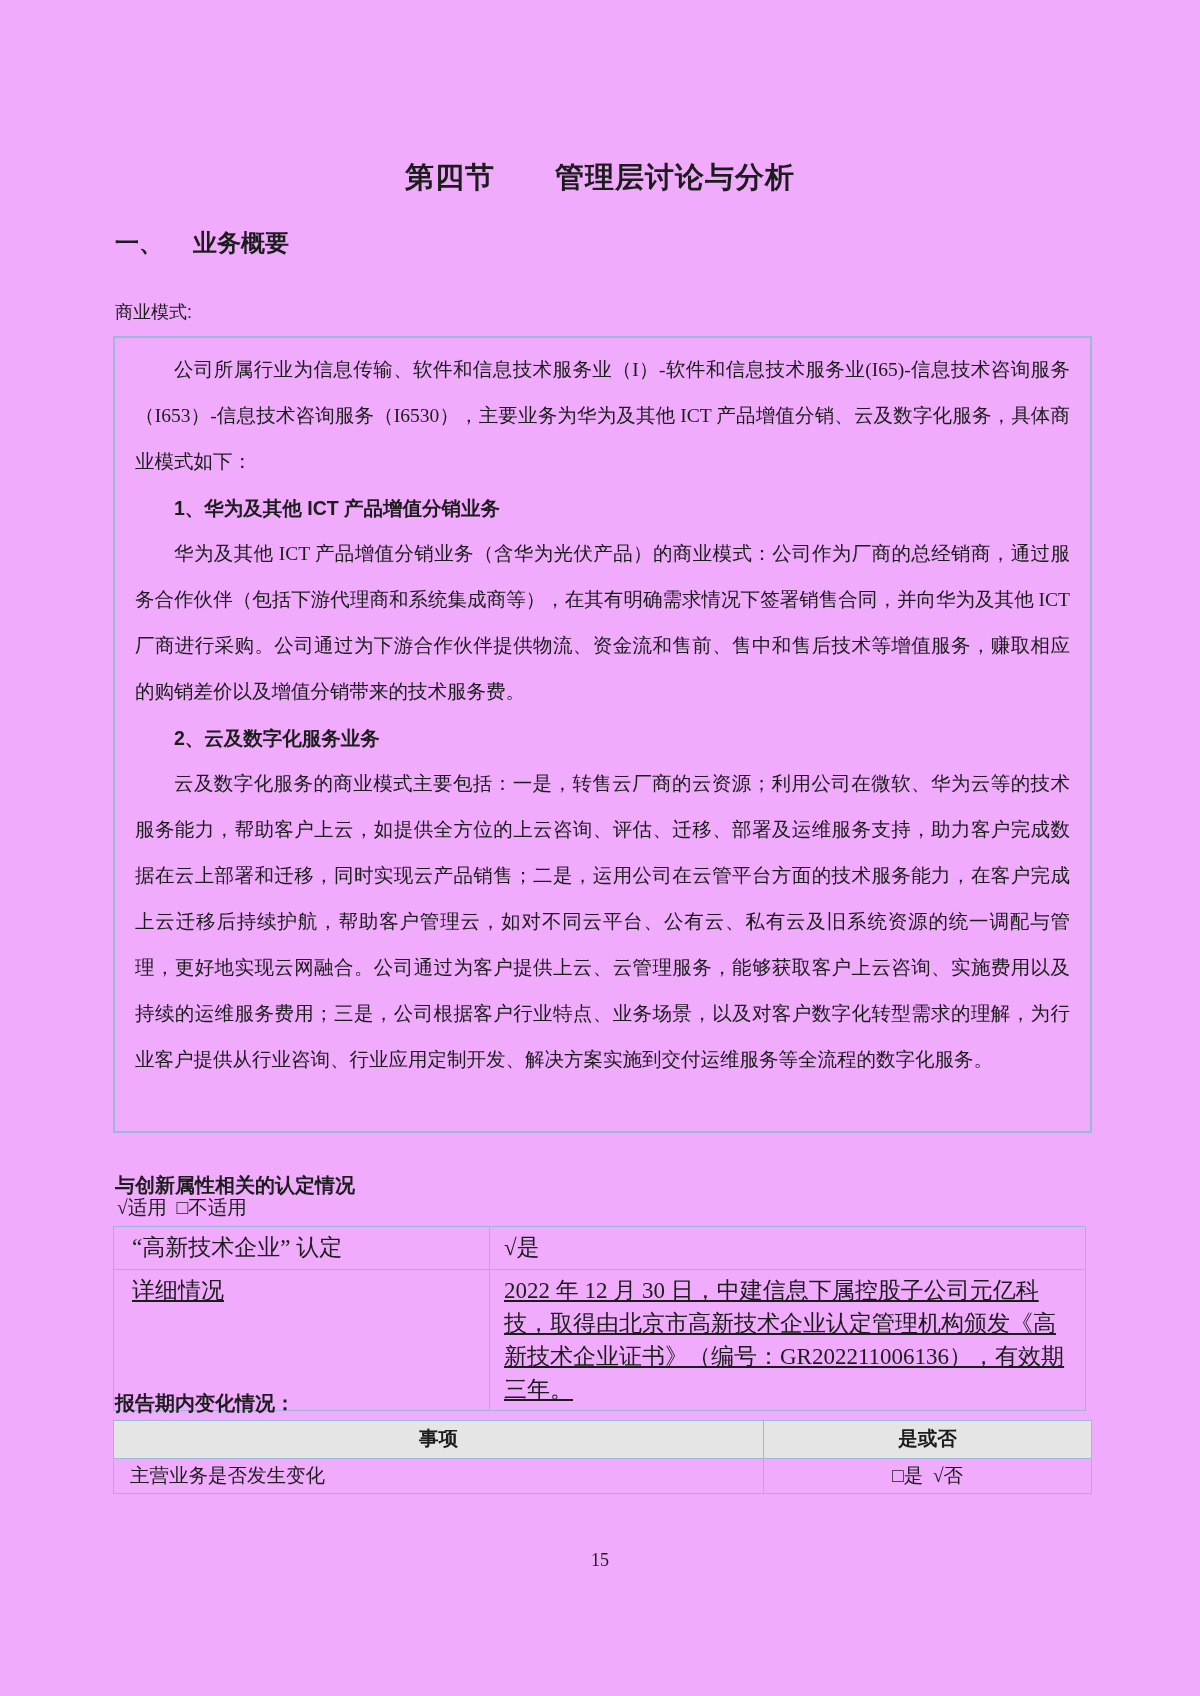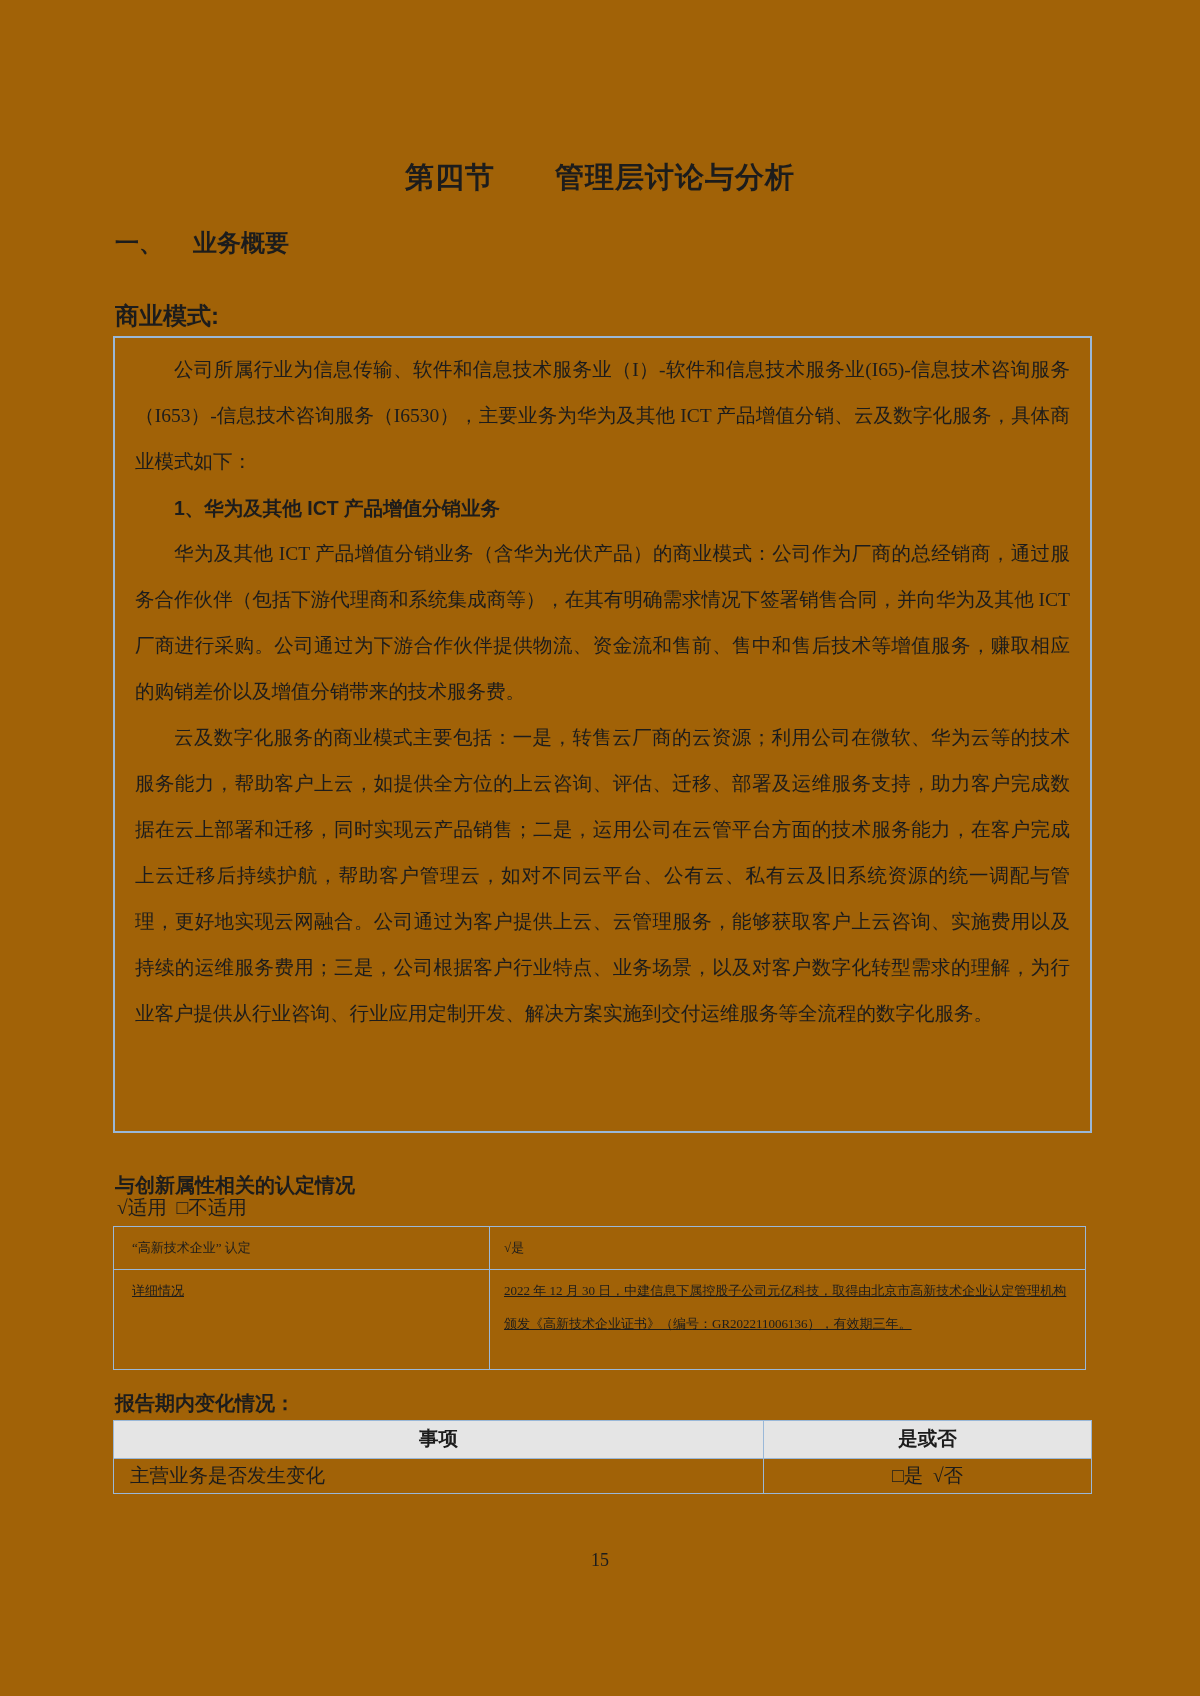--- a/index.html
+++ b/index.html
@@ -1,20 +1,20 @@
 <!DOCTYPE html>
 <html><head>
 <meta charset="utf-8">
 <style>
   html, body { margin: 0; padding: 0; background: #ffffff; }
   .page {
     position: relative;
     width: 1200px;
     height: 1696px;
-    background: #a16207;
+    background: #f0abfc;
     color: #1c1c1c;
     font-family: "Liberation Serif", "DejaVu Serif", serif;
     overflow: hidden;
   }
   .doc-title {
     position: absolute;
     top: 158px; left: 0;
     width: 100%;
     text-align: center;
     font-family: "Liberation Sans", "DejaVu Sans", sans-serif;
@@ -28,22 +28,22 @@
     top: 227px; left: 115px;
     font-family: "Liberation Sans", "DejaVu Sans", sans-serif;
     font-weight: bold;
     font-size: 24px;
   }
   .section-heading .marker { display: inline-block; margin-right: 30px; }
   .bm-label {
     position: absolute;
     top: 300px; left: 115px;
     font-family: "Liberation Sans", "DejaVu Sans", sans-serif;
-    font-weight: bold;
-    font-size: 24px;
+    font-weight: normal;
+    font-size: 18px;
   }
   .bm-box {
     position: absolute;
     top: 336px; left: 113px;
     width: 979px; height: 797px;
     box-sizing: border-box;
     border: 2px solid #9AB8D8;
     padding: 9px 20px 17px 20px;
     font-size: 19.5px;
     line-height: 46px;
@@ -67,21 +67,21 @@
   .applicability {
     position: absolute;
     top: 1194px; left: 117px;
     font-size: 19.5px;
   }
   table { border-collapse: collapse; table-layout: fixed; }
   .innov-table {
     position: absolute;
     top: 1226px; left: 113px;
     width: 973px;
-    font-size: 13px;
+    font-size: 23px;
   }
   .innov-table td {
     border: 1.5px solid #9AB8D8;
     vertical-align: top;
     padding: 4px 14px;
     line-height: 33px;
   }
   .innov-table .col-label { width: 343px; padding-left: 18px; }
   .innov-table tr.row-cert td { height: 34px; }
   .innov-table tr.row-detail td { height: 91px; text-decoration: underline; }
@@ -131,20 +131,21 @@
   <div class="section-heading">
     <span class="marker">一、</span><span>业务概要</span>
   </div>
 
   <div class="bm-label">商业模式:</div>
 
   <div class="bm-box">
     <p class="para">公司所属行业为信息传输、软件和信息技术服务业（I）-软件和信息技术服务业(I65)-信息技术咨询服务（I653）-信息技术咨询服务（I6530），主要业务为华为及其他 ICT 产品增值分销、云及数字化服务，具体商业模式如下：</p>
     <p class="bold-head">1、华为及其他 ICT 产品增值分销业务</p>
     <p class="para">华为及其他 ICT 产品增值分销业务（含华为光伏产品）的商业模式：公司作为厂商的总经销商，通过服务合作伙伴（包括下游代理商和系统集成商等），在其有明确需求情况下签署销售合同，并向华为及其他 ICT 厂商进行采购。公司通过为下游合作伙伴提供物流、资金流和售前、售中和售后技术等增值服务，赚取相应的购销差价以及增值分销带来的技术服务费。</p>
+    <p class="bold-head">2、云及数字化服务业务</p>
     <p class="para">云及数字化服务的商业模式主要包括：一是，转售云厂商的云资源；利用公司在微软、华为云等的技术服务能力，帮助客户上云，如提供全方位的上云咨询、评估、迁移、部署及运维服务支持，助力客户完成数据在云上部署和迁移，同时实现云产品销售；二是，运用公司在云管平台方面的技术服务能力，在客户完成上云迁移后持续护航，帮助客户管理云，如对不同云平台、公有云、私有云及旧系统资源的统一调配与管理，更好地实现云网融合。公司通过为客户提供上云、云管理服务，能够获取客户上云咨询、实施费用以及持续的运维服务费用；三是，公司根据客户行业特点、业务场景，以及对客户数字化转型需求的理解，为行业客户提供从行业咨询、行业应用定制开发、解决方案实施到交付运维服务等全流程的数字化服务。</p>
   </div>
 
   <div class="innov-heading">与创新属性相关的认定情况</div>
   <div class="applicability">√适用&nbsp;&nbsp;□不适用</div>
 
   <table class="innov-table">
     <tbody>
         <tr class="row-cert">
       <td class="col-label">“高新技术企业”&nbsp;认定</td>

